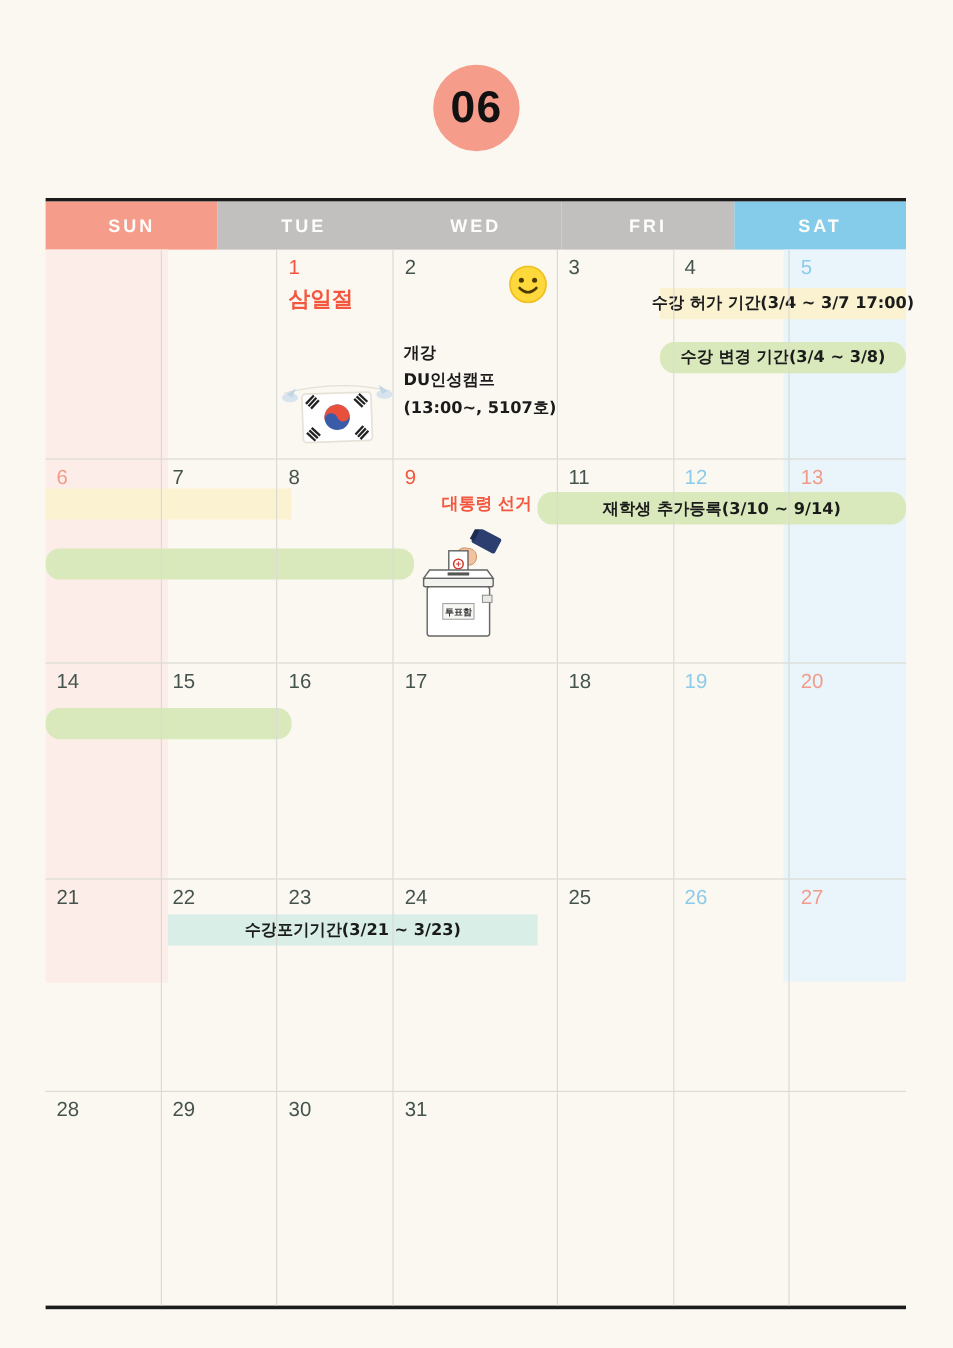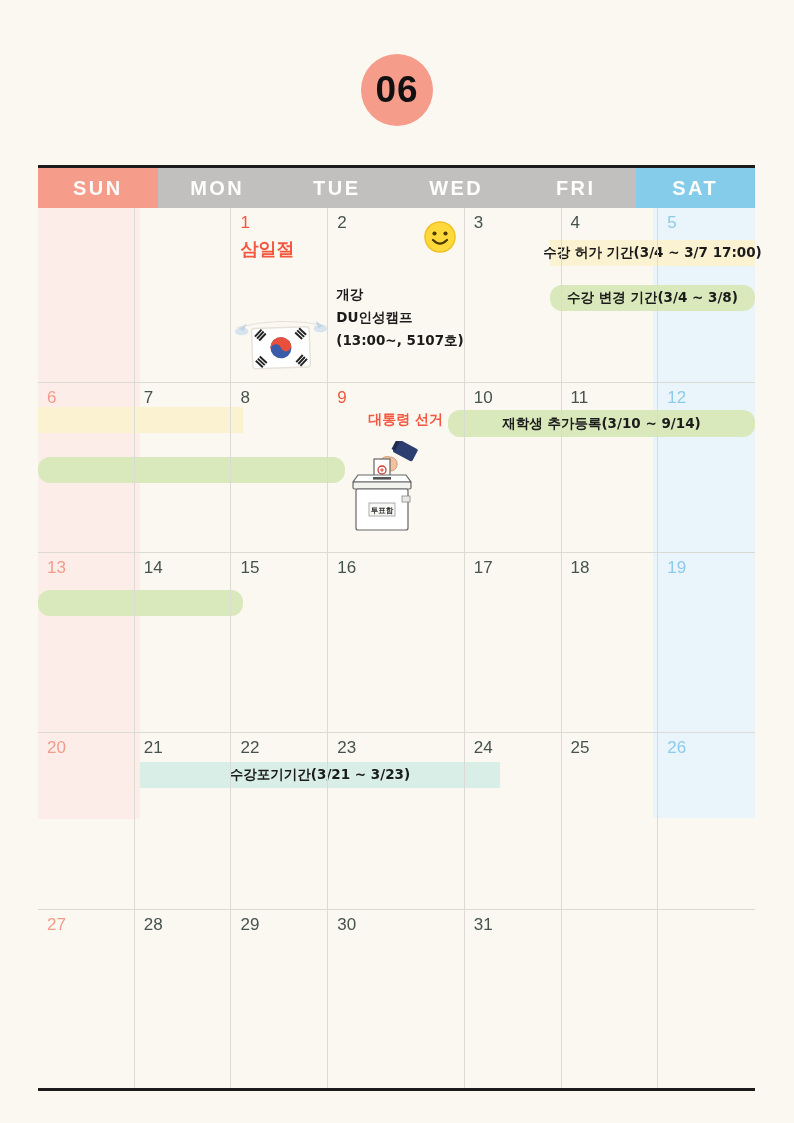--- a/index.html
+++ b/index.html
@@ -17,21 +17,21 @@
     display:flex; align-items:center; justify-content:center;
   }
   .month-badge span{ font-size:37px; font-weight:bold; color:#111; letter-spacing:1px; }
 
   
   .calendar{ position:absolute; left:38px; top:165px; width:717px; }
   .hline{ height:3px; background:#1c1c1c; }
   .header-row{ display:flex; height:40px; }
   .hdr{
     flex:1; display:flex; align-items:center; justify-content:center;
-    background:#C1C0BF; color:#FDFDFB; font-size:20px; font-weight:bold; letter-spacing:2.5px;
+    background:#C1C0BF; color:#FDFDFB; font-size:15px; font-weight:bold; letter-spacing:2.5px;
   }
   .hdr.sun{ background:#F59C8B; }
   .hdr.sat{ background:#85CBEA; }
 
   
   .grid-area{ position:relative; width:717px; height:880px; }
   .tint{ position:absolute; top:0; z-index:0; }
   .sun-tint{ left:0; width:102.4px; height:611px; background:#FCEDE9; }
   .sat-tint{ left:614.6px; width:102.4px; height:610px; background:#E9F4FB; }
 
@@ -40,21 +40,21 @@
               font-family:"DejaVu Sans", sans-serif; white-space:nowrap; }
   .b-yellow{ background:#FBF2D2; }
   .b-green{ background:#D9E9BC;border-radius:12px; }
   .b-teal{ background:#D8EEE7; }
   .band-allow       { left:512px; top:32px;  width:205px; height:26px; }
   .band-change      { left:512px; top:77px;  width:205px; height:26px; }
   .band-allow-cont  { left:0;     top:199px; width:205px; height:26px; }
   .band-addreg      { left:410px; top:202px; width:307px; height:27px; }
   .band-change-cont { left:0;     top:249px; width:307px; height:26px; }
   .band-addreg-cont { left:0;     top:382px; width:205px; height:26px; }
-  .band-drop        { left:102px; top:554px; width:360px; height:26px;text-align:right; }
+  .band-drop        { left:102px; top:554px; width:308px; height:26px;text-align:right; }
 
   .grid{
     position:relative; z-index:2;
     display:grid; width:717px; height:880px;
     grid-template-columns:repeat(7,1fr);
     grid-template-rows:175px 170px 180px 177px 178px;
   }
   .cell{ position:relative; border-right:1px solid #DBDBD4; border-bottom:1px solid #DBDBD4; }
   .cell:nth-child(7n){ border-right:none; }
   .cell:nth-child(n+29){ border-bottom:none; }
@@ -82,21 +82,20 @@
 
   <div class="month-badge">
     <span>06</span>
   </div>
 
   <div class="calendar">
     <div class="hline"></div>
 
     <div class="header-row">
       <div class="hdr sun">SUN</div>
-      <div class="hdr">MON</div>
       <div class="hdr">TUE</div>
       <div class="hdr">WED</div>
       <div class="hdr">FRI</div>
       <div class="hdr sat">SAT</div>
     </div>
 
     <div class="grid-area">
       <div class="tint sun-tint"></div>
       <div class="tint sat-tint"></div>
 
@@ -213,23 +212,20 @@
             <rect x="33" y="36" width="18" height="2.6" fill="#555"></rect>
             <rect x="13" y="41" width="58" height="7" rx="1.5" fill="#F2F2EF" stroke="#666" stroke-width="1.2"></rect>
             <rect x="16" y="48" width="52" height="41" rx="2" fill="#FFFFFF" stroke="#666" stroke-width="1.2"></rect>
             <rect x="62" y="55" width="8" height="6" fill="#E8E8E4" stroke="#888" stroke-width="0.8"></rect>
             <rect x="29" y="62" width="26" height="13" fill="#F7F7F4" stroke="#999" stroke-width="0.8"></rect>
             <text x="42" y="71.5" font-size="7.5" fill="#333" text-anchor="middle" font-weight="bold">투표함</text>
           </svg>
         </div>
 
         <div class="cell">
-          <span class="num">10</span>
-        </div>
-        <div class="cell">
           <span class="num">11</span>
         </div>
         <div class="cell">
           <span class="num sat">12</span>
         </div>
 
         <div class="cell">
           <span class="num sun">13</span>
         </div>
         <div class="cell">

